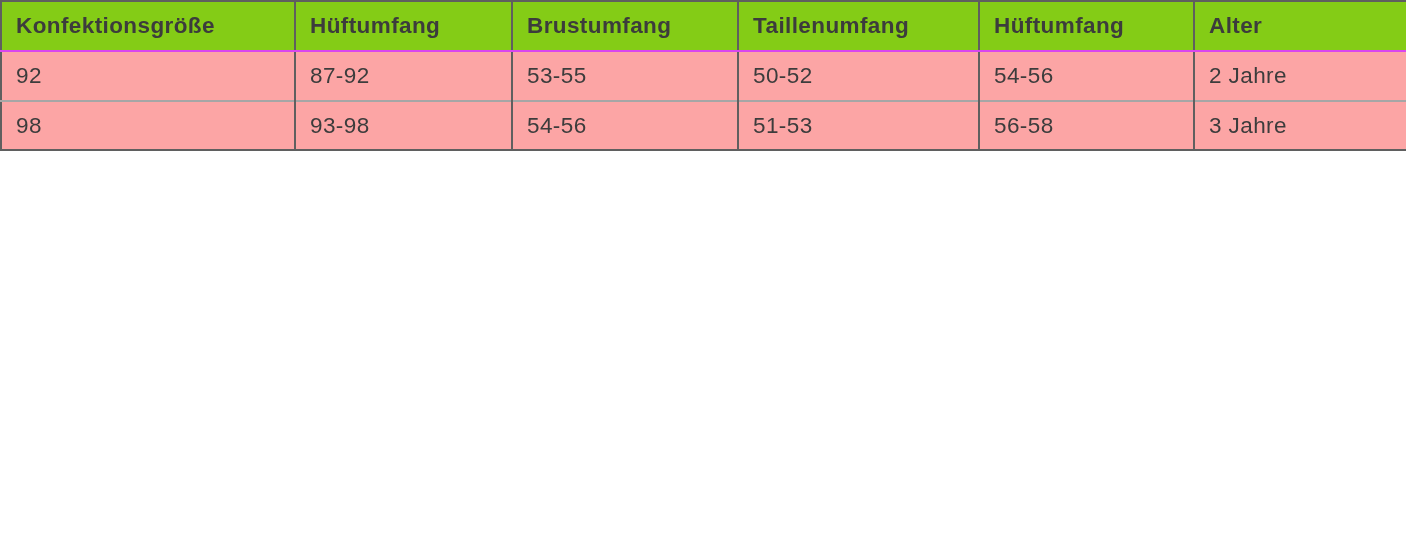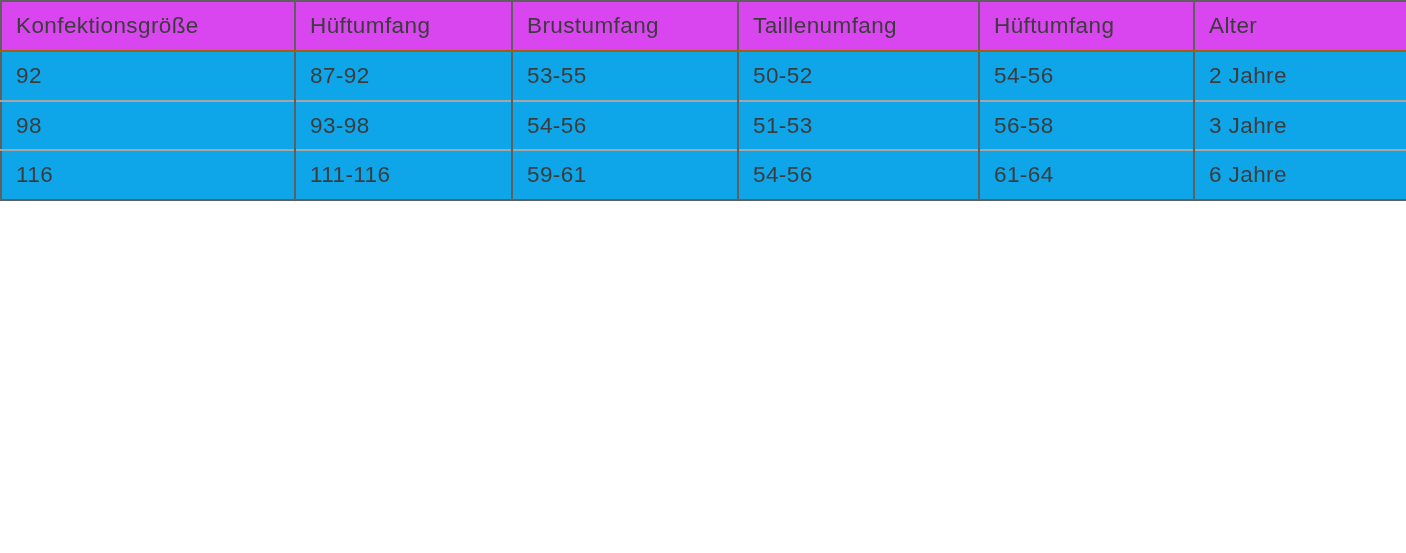--- a/index.html
+++ b/index.html
@@ -33,27 +33,27 @@
     letter-spacing: 0.4px;
     color: #3c3c3c;
     border-left: 2px solid #5f5f5f;
     white-space: nowrap;
     overflow: hidden;
   }
   th:first-child, td:first-child {
     border-left: none;
   }
   thead th {
-    background: #d946ef;
-    font-weight: 400;
+    background: #84cc16;
+    font-weight: 700;
     height: 48px;
-    border-bottom: 2px solid #a16207;
+    border-bottom: 2px solid #d946ef;
   }
   tbody td {
-    background: #0ea5e9;
+    background: #fca5a5;
     height: 47.7px;
     border-top: 2px solid #a6a6a6;
   }
   tbody tr:first-child td {
     border-top: none;
   }
 </style>
 </head>
 <body>
 
@@ -86,22 +86,14 @@
         <td>2 Jahre</td>
       </tr>
       <tr>
         <td>98</td>
         <td>93-98</td>
         <td>54-56</td>
         <td>51-53</td>
         <td>56-58</td>
         <td>3 Jahre</td>
       </tr>
-      <tr>
-        <td>116</td>
-        <td>111-116</td>
-        <td>59-61</td>
-        <td>54-56</td>
-        <td>61-64</td>
-        <td>6 Jahre</td>
-      </tr>
     </tbody>
 </table>
 
 </body></html>

